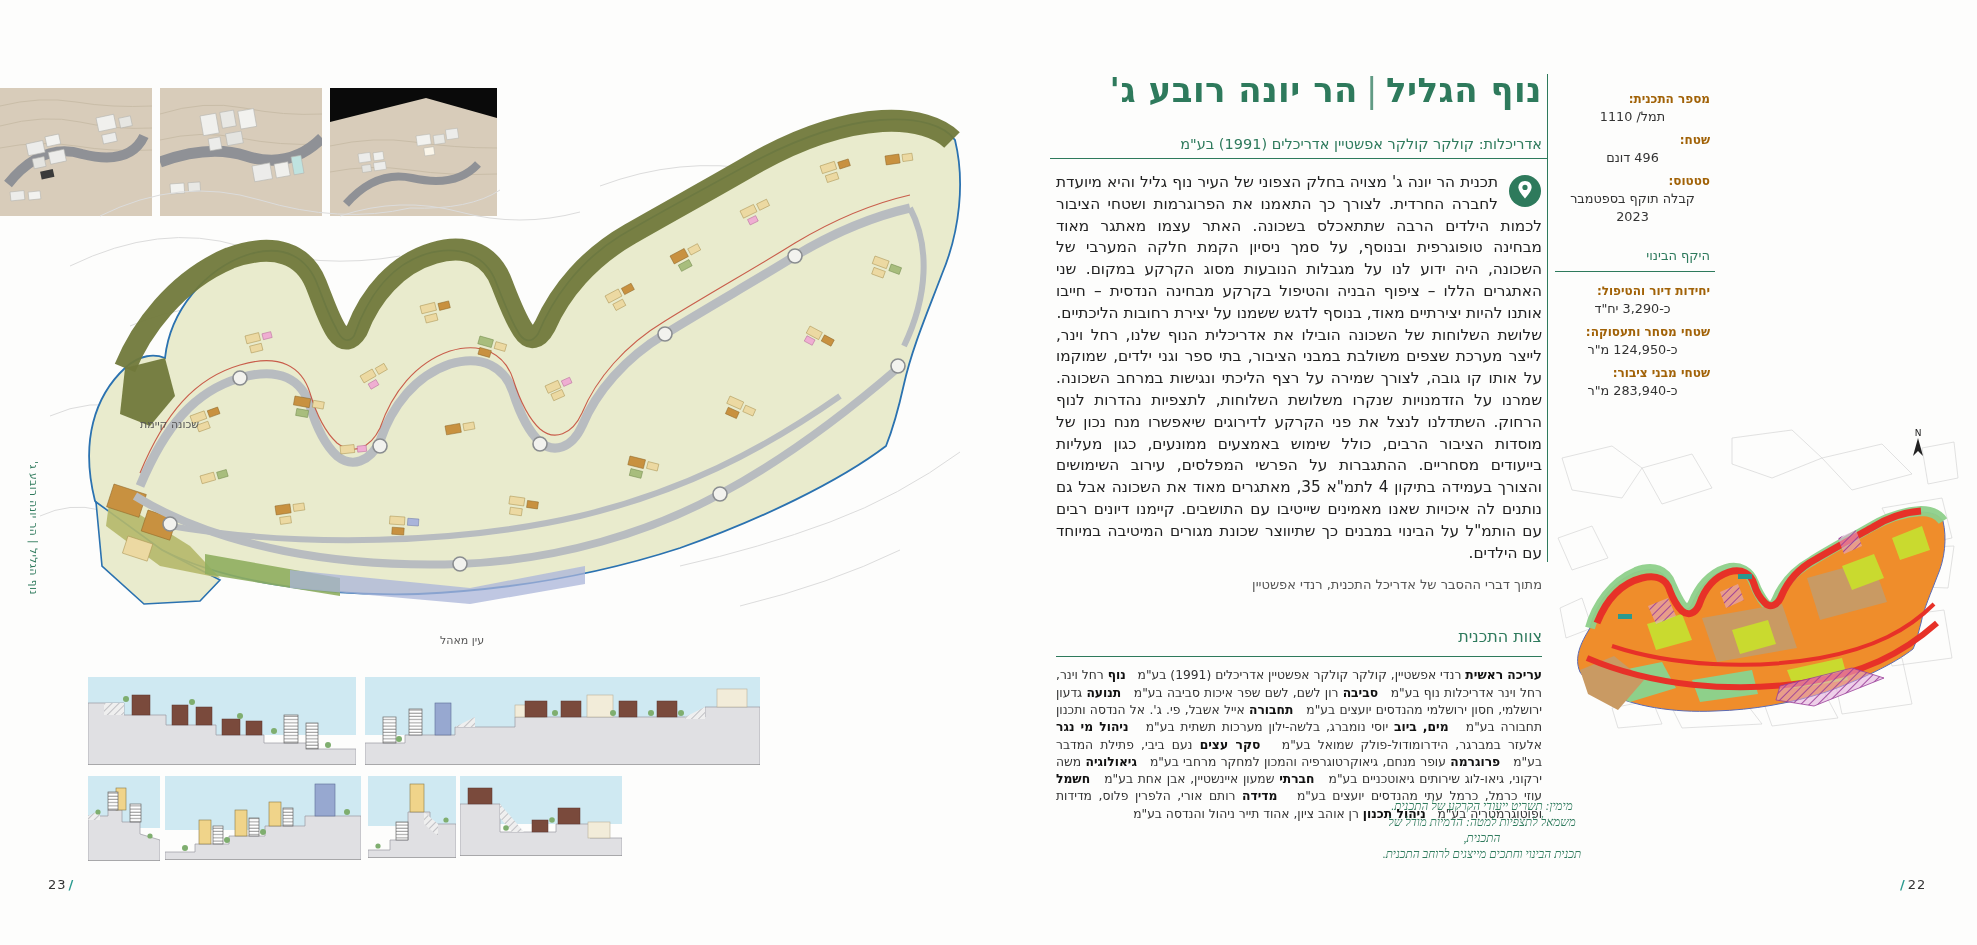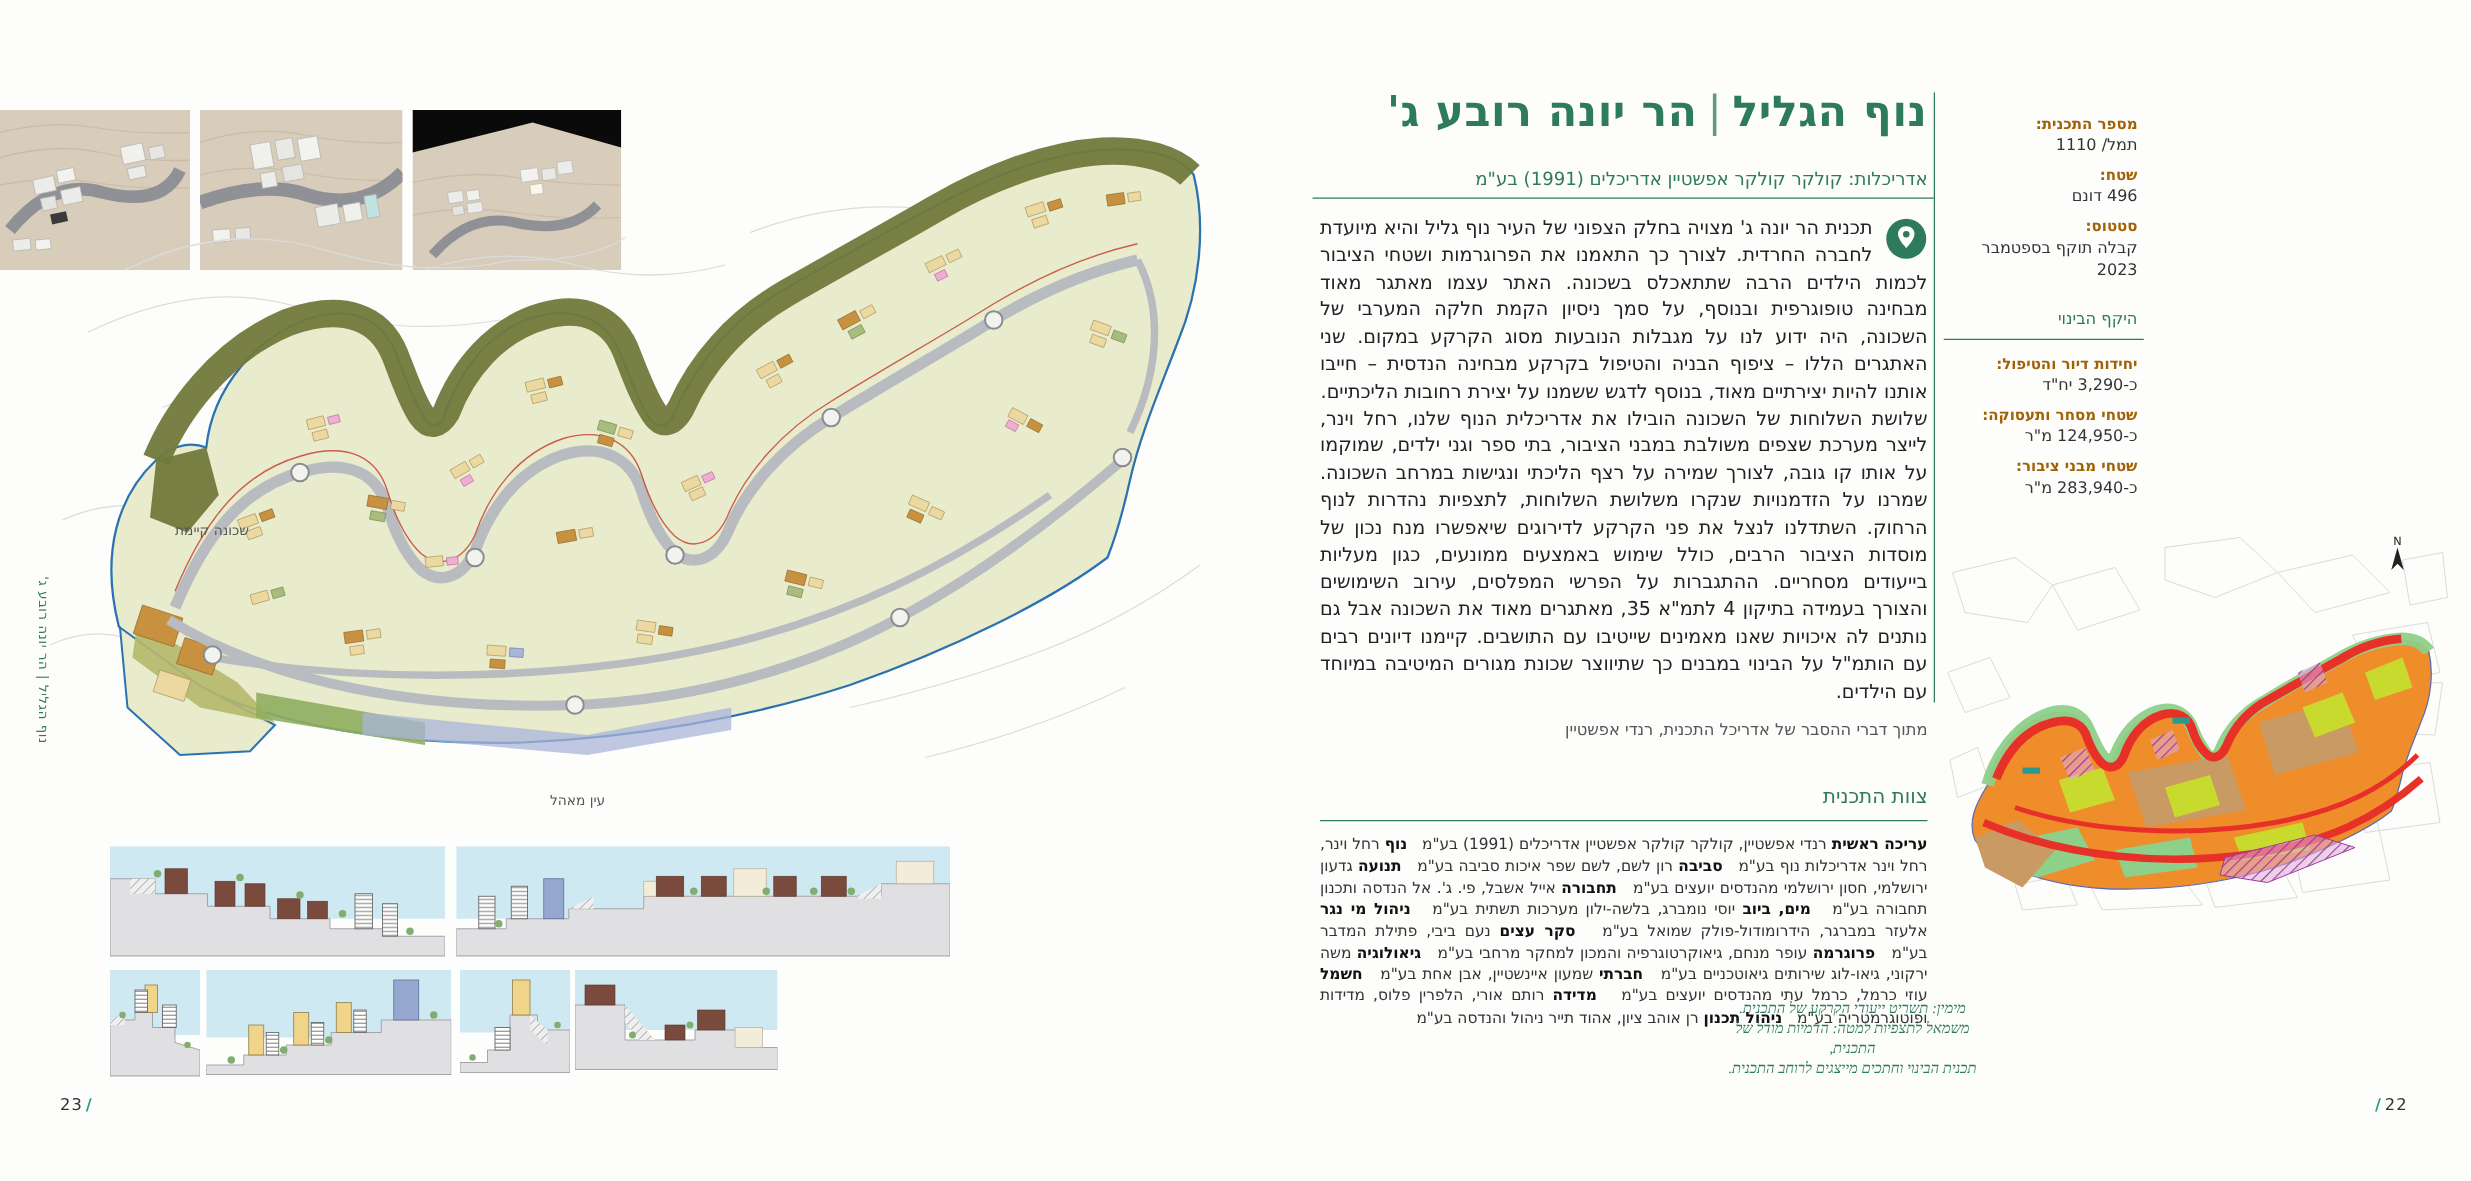--- a/index.html
+++ b/index.html
@@ -34,21 +34,21 @@
   .team-heading{margin-top:30px;color:var(--accent-green);font-size:16px;text-align:right;}
   .team-rule{margin-top:8px;height:1.4px;background:var(--accent-green);}
   .team-credits{margin-top:10px;font-size:12.3px;line-height:17.3px;color:#333;text-align:justify;}
   .team-credits .role{font-weight:bold;color:#111;}
   .caption{left:1370px;top:798px;width:224px;direction:rtl;text-align:center;
     color:var(--accent-green);font-size:11.8px;line-height:16px;font-style:italic;font-family:Liberation Serif, serif;}
 
   
   .sidebar{left:1555px;top:90px;width:155px;direction:rtl;text-align:right;}
   .sidebar .f-label{font-weight:bold;color:#a16207;font-size:12px;line-height:18px;}
-  .sidebar .f-value{color:#333;font-size:12.8px;line-height:18px;margin-bottom:5px;}
+  .sidebar .f-value{color:#333;font-size:12.8px;line-height:18px;margin-bottom:5px;text-align:center;}
   .sidebar .sb-heading{color:var(--accent-green);font-size:13px;margin-top:22px;}
   .sidebar .sb-rule{height:1.4px;background:var(--accent-green);margin:8px -5px 10px 0;width:160px;}
 
   
   .page-num{font-size:13px;color:#333;letter-spacing:1px;}
   .page-num .slash{color:var(--teal);font-weight:bold;padding:0 2px;}
   .spine-label{left:28px;top:395px;height:200px;writing-mode:vertical-rl;
     color:var(--accent-green);font-size:10.5px;letter-spacing:.5px;direction:rtl;}
 
   

